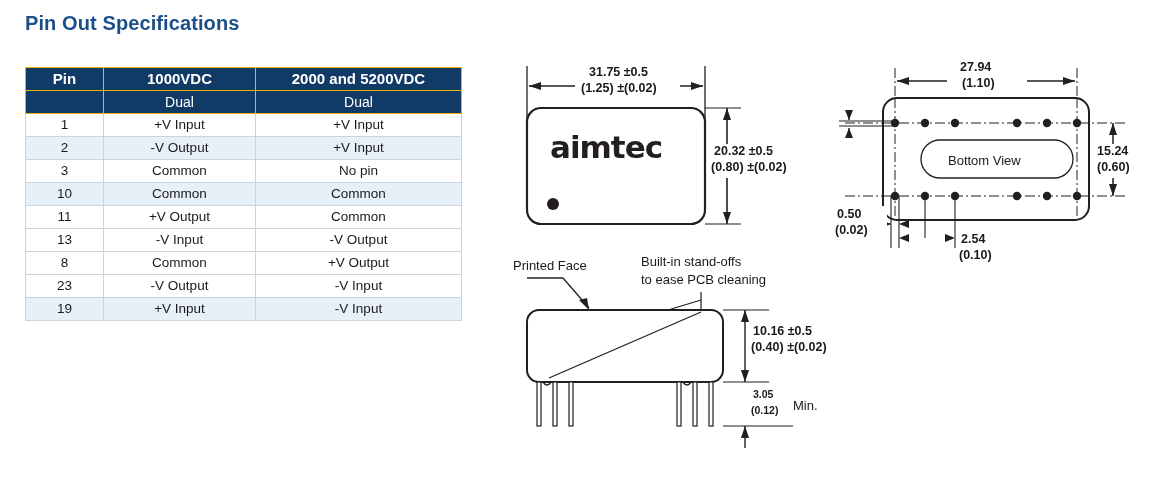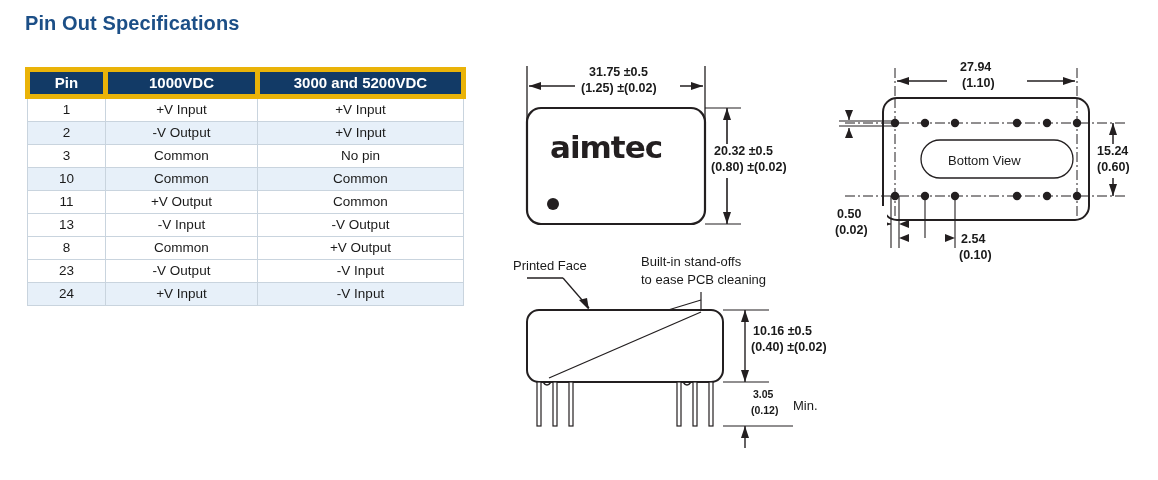--- a/index.html
+++ b/index.html
@@ -38,21 +38,21 @@
     text-align:center;
     border:1px solid #c9d4de;
     padding:0;
     height:22px;
     line-height:22px;
     font-weight:normal;
   }
   .pin-table thead th{
     background:#123a66;
     color:#ffffff;
-    border:5px solid #eab308;
+    border:1px solid #eab308;
     margin-left:44px;
   }
   .pin-table thead th.hdr-main{font-weight:bold;font-size:15px;}
   .pin-table thead tr.sub th{font-weight:normal;font-size:14px;}
   .pin-table tbody tr.alt td{background:#e7f0f9;}
   .pin-table tbody tr td{background:#ffffff;}
   .pin-table tbody tr.alt td{background:#e7f0f9;}
   .col-pin{width:78px;}
   .col-a{width:152px;}
   .col-b{width:206px;}
@@ -83,21 +83,26 @@
   <table class="pin-table">
     <colgroup>
       <col class="col-pin">
         <col class="col-a">
         <col class="col-b">
     </colgroup>
     <thead>
       <tr>
         <th class="hdr-main">Pin</th>
         <th class="hdr-main">1000VDC</th>
-        <th class="hdr-main">3000 and 5200VDC</th>
+        <th class="hdr-main">2000 and 5200VDC</th>
+      </tr>
+      <tr class="sub">
+        <th></th>
+        <th>Dual</th>
+        <th>Dual</th>
       </tr>
     </thead>
     <tbody id="pin-rows">
         <tr>
           <td>1</td>
           <td>+V Input</td>
           <td>+V Input</td>
         </tr>
         <tr class="alt">
           <td>2</td>
@@ -128,21 +133,21 @@
           <td>8</td>
           <td>Common</td>
           <td>+V Output</td>
         </tr>
         <tr>
           <td>23</td>
           <td>-V Output</td>
           <td>-V Input</td>
         </tr>
         <tr class="alt">
-          <td>24</td>
+          <td>19</td>
           <td>+V Input</td>
           <td>-V Input</td>
         </tr>
       </tbody>
   </table>
 
   <svg class="draw" id="draw-top" width="330" height="195" viewBox="0 0 330 195">
 
     <line x1="22" y1="18" x2="22" y2="78" stroke="#231f20" stroke-width="1.3"></line>
     <line x1="200" y1="18" x2="200" y2="78" stroke="#231f20" stroke-width="1.3"></line>

